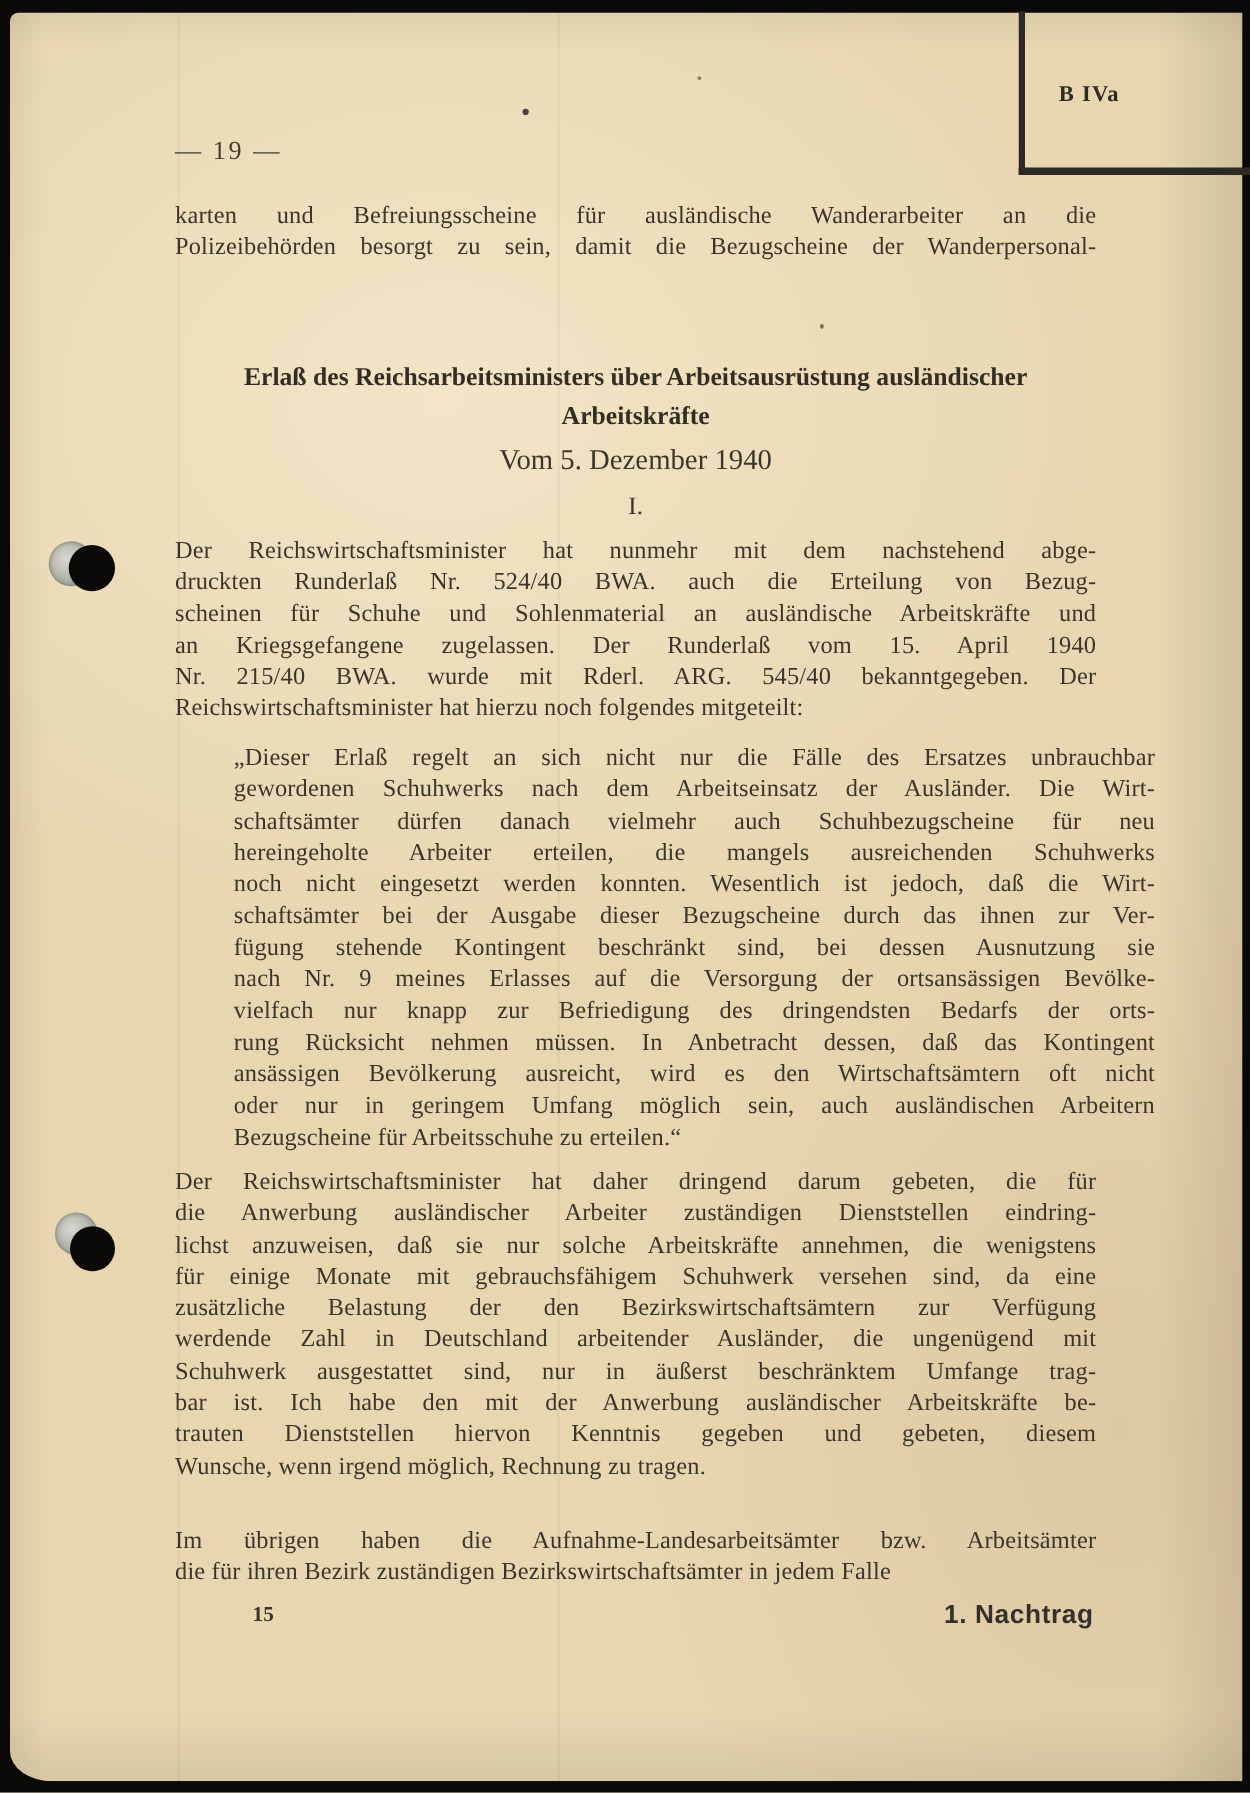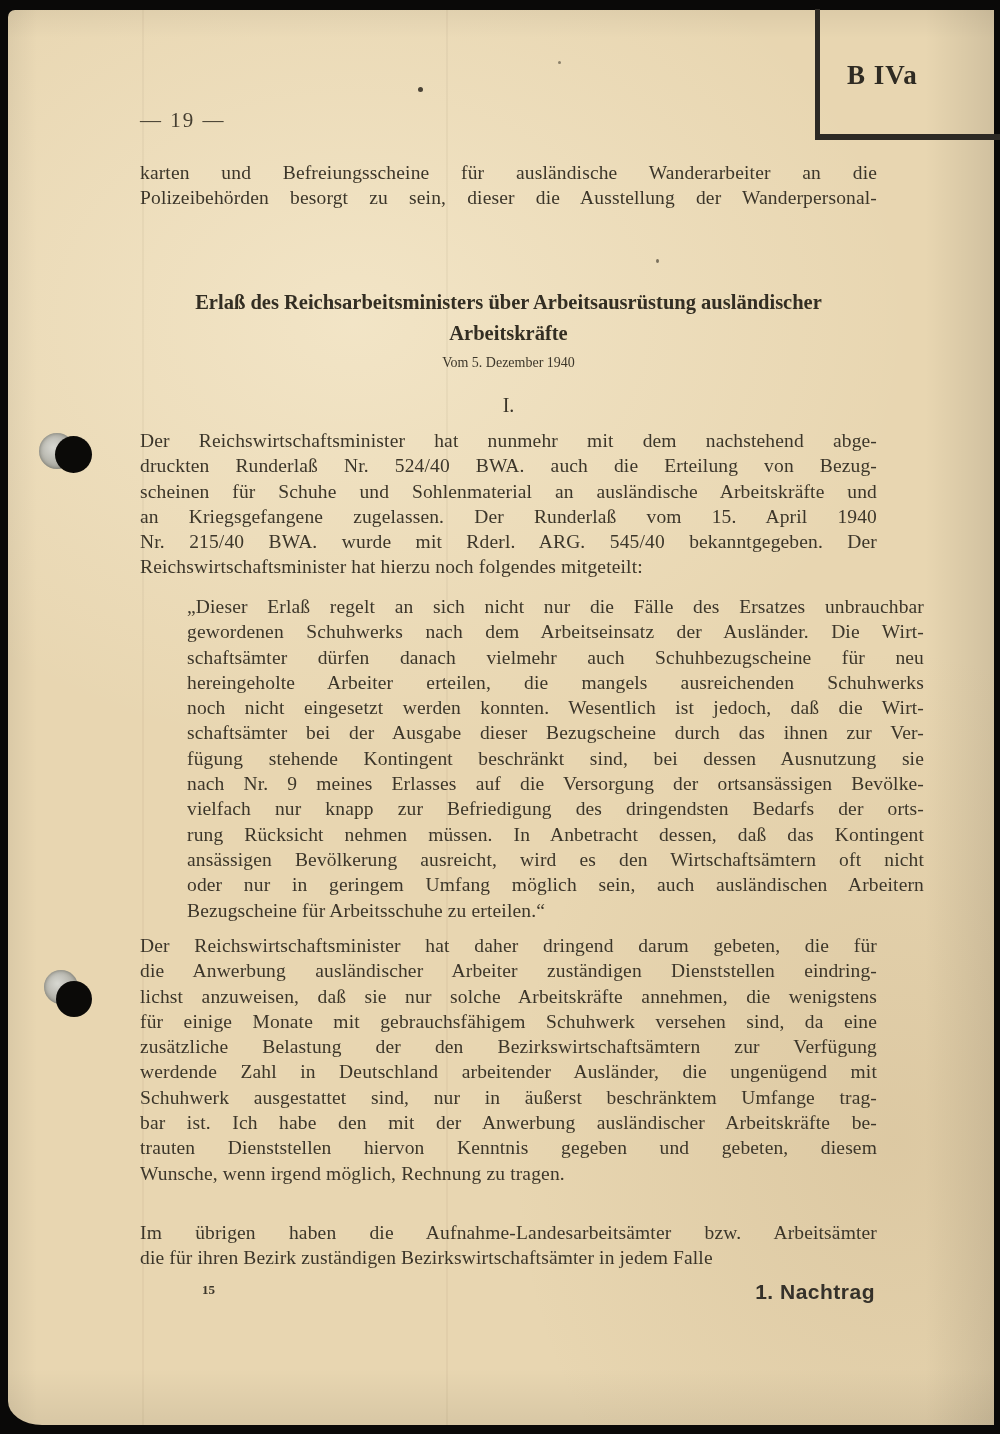--- a/index.html
+++ b/index.html
@@ -39,51 +39,51 @@
   .hole2 .punch{left:56px;top:981px;width:36px;height:36px;}
 
   
   .corner-box{
     position:absolute;left:815px;top:9px;width:181px;height:117px;
     border-left:5px solid #2d2a25;border-bottom:6px solid #2d2a25;
     display:flex;align-items:center;
     padding-top:8px;box-sizing:content-box;
   }
   .corner-box .label{
-    font-weight:bold;font-size:27px;color:#2f2b23;letter-spacing:1px;
+    font-weight:bold;font-size:18px;color:#2f2b23;letter-spacing:1px;
     padding-left:27px;
     font-family:Liberation Serif, serif;
   }
 
   
   .pagenum{
     position:absolute;left:140px;width:737px;top:108px;
     text-align:left;font-size:21px;color:#453e30;letter-spacing:2px;
   }
 
   
   .col{position:absolute;left:140px;top:0;width:737px;color:#3c362a;}
   .block{position:absolute;left:0;width:737px;}
   .body-text{font-size:19.5px;line-height:25.3px;letter-spacing:0.15px;}
   .justified .line{text-align:justify;text-align-last:justify;}
   .justified .line.last{text-align-last:auto;}
   .centered .line{text-align:center;text-align-last:center;}
   .b-intro{top:160px;}
   .b-heading{top:287px;font-weight:bold;font-size:20.5px;line-height:31px;color:#332e23;}
-  .b-date{top:355px;text-align:center;font-size:14px;}
+  .b-date{top:355px;text-align:center;font-size:23px;}
   .b-numeral{top:394px;text-align:center;font-size:20px;}
   .b-p1{top:428px;}
   .b-quote{top:594px;margin-left:47px;}
   .b-p2{top:933px;}
   .b-p3{top:1220px;}
 
   
   .sheet-number{
     position:absolute;left:202px;top:1282px;
-    font-size:13px;font-weight:bold;color:#3c362a;
+    font-size:17px;font-weight:bold;color:#3c362a;
   }
   .supplement{
     position:absolute;left:140px;width:735px;top:1280px;text-align:right;
     font-family:"Liberation Sans","DejaVu Sans",sans-serif;
     font-weight:bold;font-size:21px;color:#35312a;letter-spacing:0.5px;
   }
 </style>
 </head>
 <body>
 
@@ -107,21 +107,21 @@
 <div class="corner-box">
   <span class="label">B IVa</span>
 </div>
 
 <div class="pagenum">— 19 —</div>
 
 <div class="col">
 
   <div class="block body-text justified b-intro">
       <div class="line">karten und Befreiungsscheine für ausländische Wanderarbeiter an die</div>
-      <div class="line">Polizeibehörden besorgt zu sein, dieser die Ausstellung der Wanderpersonal-</div>
+      <div class="line">Polizeibehörden besorgt zu sein, damit die Bezugscheine der Wanderpersonal-</div>
     </div>
 
   <div class="block centered b-heading">
       <div class="line">Erlaß des Reichsarbeitsministers über Arbeitsausrüstung ausländischer</div>
       <div class="line last">Arbeitskräfte</div>
     </div>
 
   <div class="block b-date">Vom 5. Dezember 1940</div>
 
   <div class="block b-numeral">I.</div>

